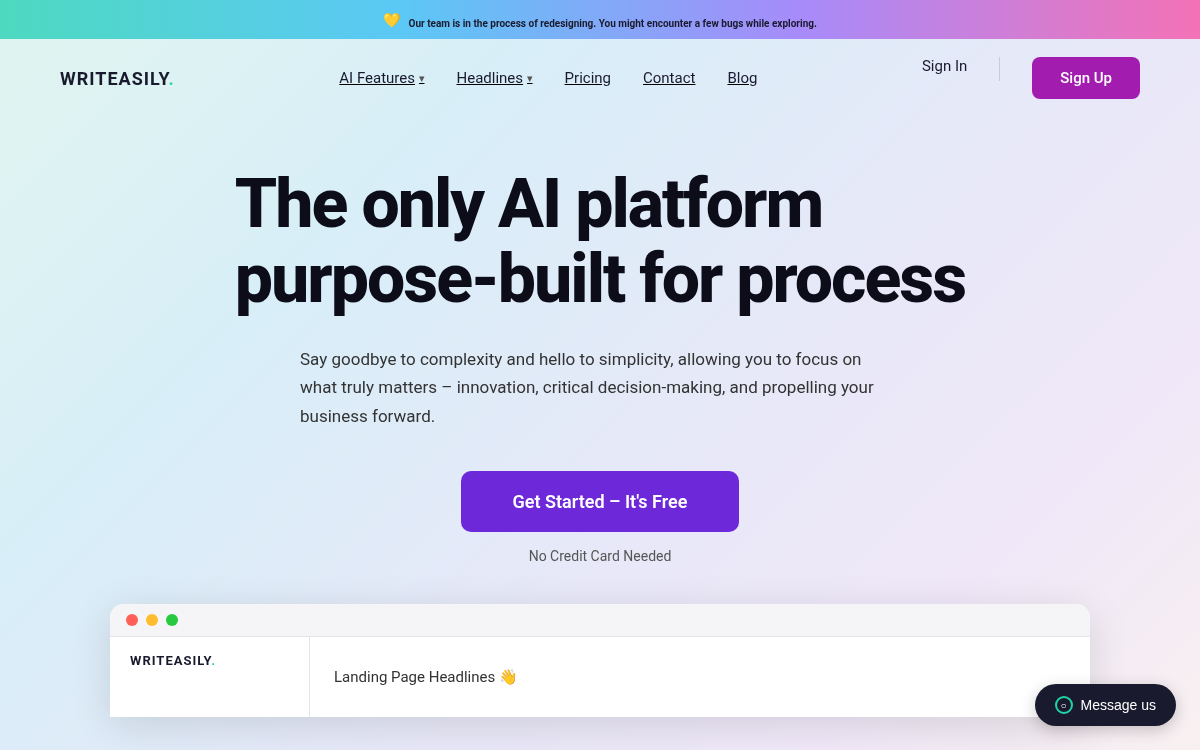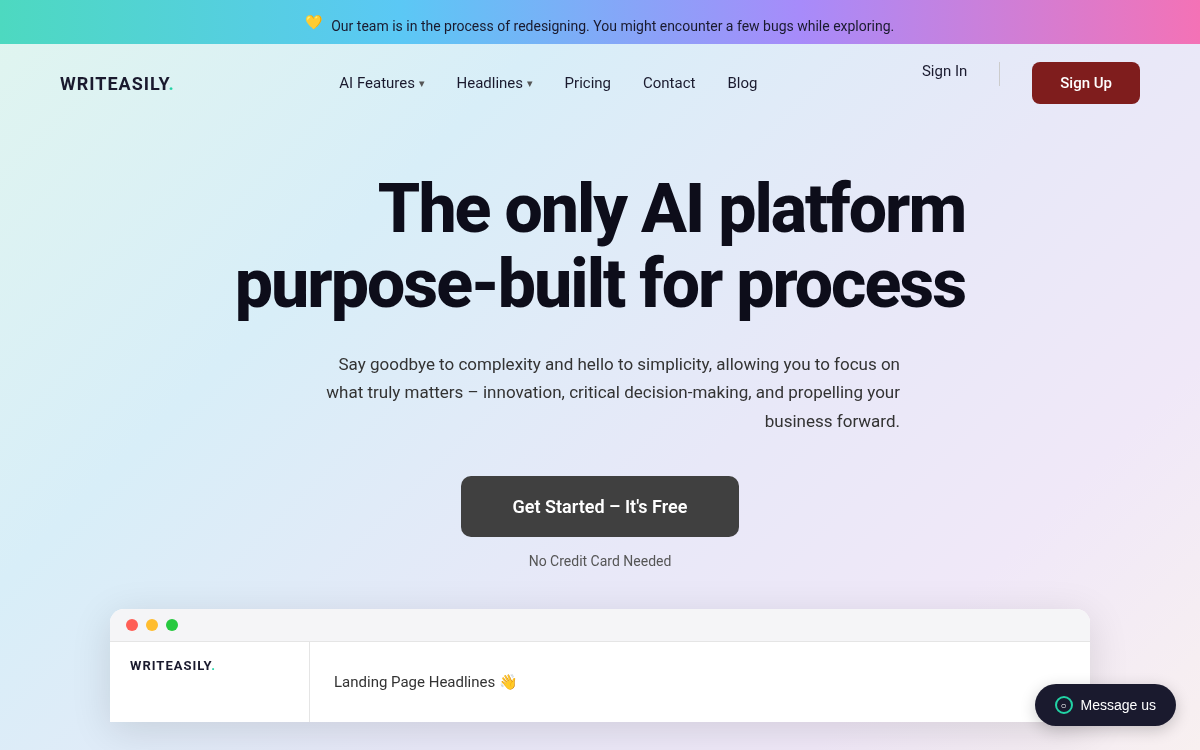--- a/index.html
+++ b/index.html
@@ -39,23 +39,23 @@
       align-items: center;
       justify-content: center;
       gap: 8px;
     }
 
     .announcement-bar .emoji {
       font-size: 14px;
     }
 
     .announcement-bar .text {
-      font-size: 14px;
-      color: #1a1a2e;
-      font-weight: 400;
+      font-size: 10px;
+      color: #1a1a2e;
+      font-weight: 700;
       margin-top: 8px;
     }
 
     
     .navbar {
       position: relative;
       z-index: 10;
       display: flex;
       align-items: center;
       justify-content: space-between;
@@ -73,20 +73,21 @@
 
     .nav-logo .dot {
       color: #22d3a5;
     }
 
     .nav-links {
       display: flex;
       align-items: center;
       gap: 32px;
       list-style: none;
+      text-decoration: underline;
     }
 
     .nav-links li a {
       text-decoration: none;
       color: #1a1a2e;
       font-size: 15px;
       font-weight: 400;
       display: flex;
       align-items: center;
       gap: 4px;
@@ -110,40 +111,40 @@
       font-weight: 400;
     }
 
     .nav-divider {
       width: 1px;
       height: 24px;
       background: #ccc;
     }
 
     .btn-signup {
-      background: #7f1d1d;
+      background: #a21caf;
       color: #fff;
       border: none;
       padding: 12px 28px;
       border-radius: 8px;
       font-size: 15px;
       font-weight: 500;
       cursor: pointer;
       text-decoration: none;
     }
 
     
     .hero {
       position: relative;
       z-index: 10;
       display: flex;
       flex-direction: column;
       align-items: center;
       justify-content: center;
-      text-align: right;
+      text-align: left;
       padding: 50px 40px 30px;
     }
 
     .hero-title {
       font-size: 68px;
       font-weight: 800;
       color: #0d0d1a;
       line-height: 1.1;
       letter-spacing: -2px;
       max-width: 900px;
@@ -152,21 +153,21 @@
 
     .hero-subtitle {
       font-size: 17px;
       color: #333;
       max-width: 600px;
       line-height: 1.7;
       margin-bottom: 40px;
     }
 
     .btn-cta {
-      background: #404040;
+      background: #6d28d9;
       color: #fff;
       border: none;
       padding: 20px 52px;
       border-radius: 10px;
       font-size: 18px;
       font-weight: 600;
       cursor: pointer;
       text-decoration: none;
       display: inline-block;
       margin-bottom: 16px;

